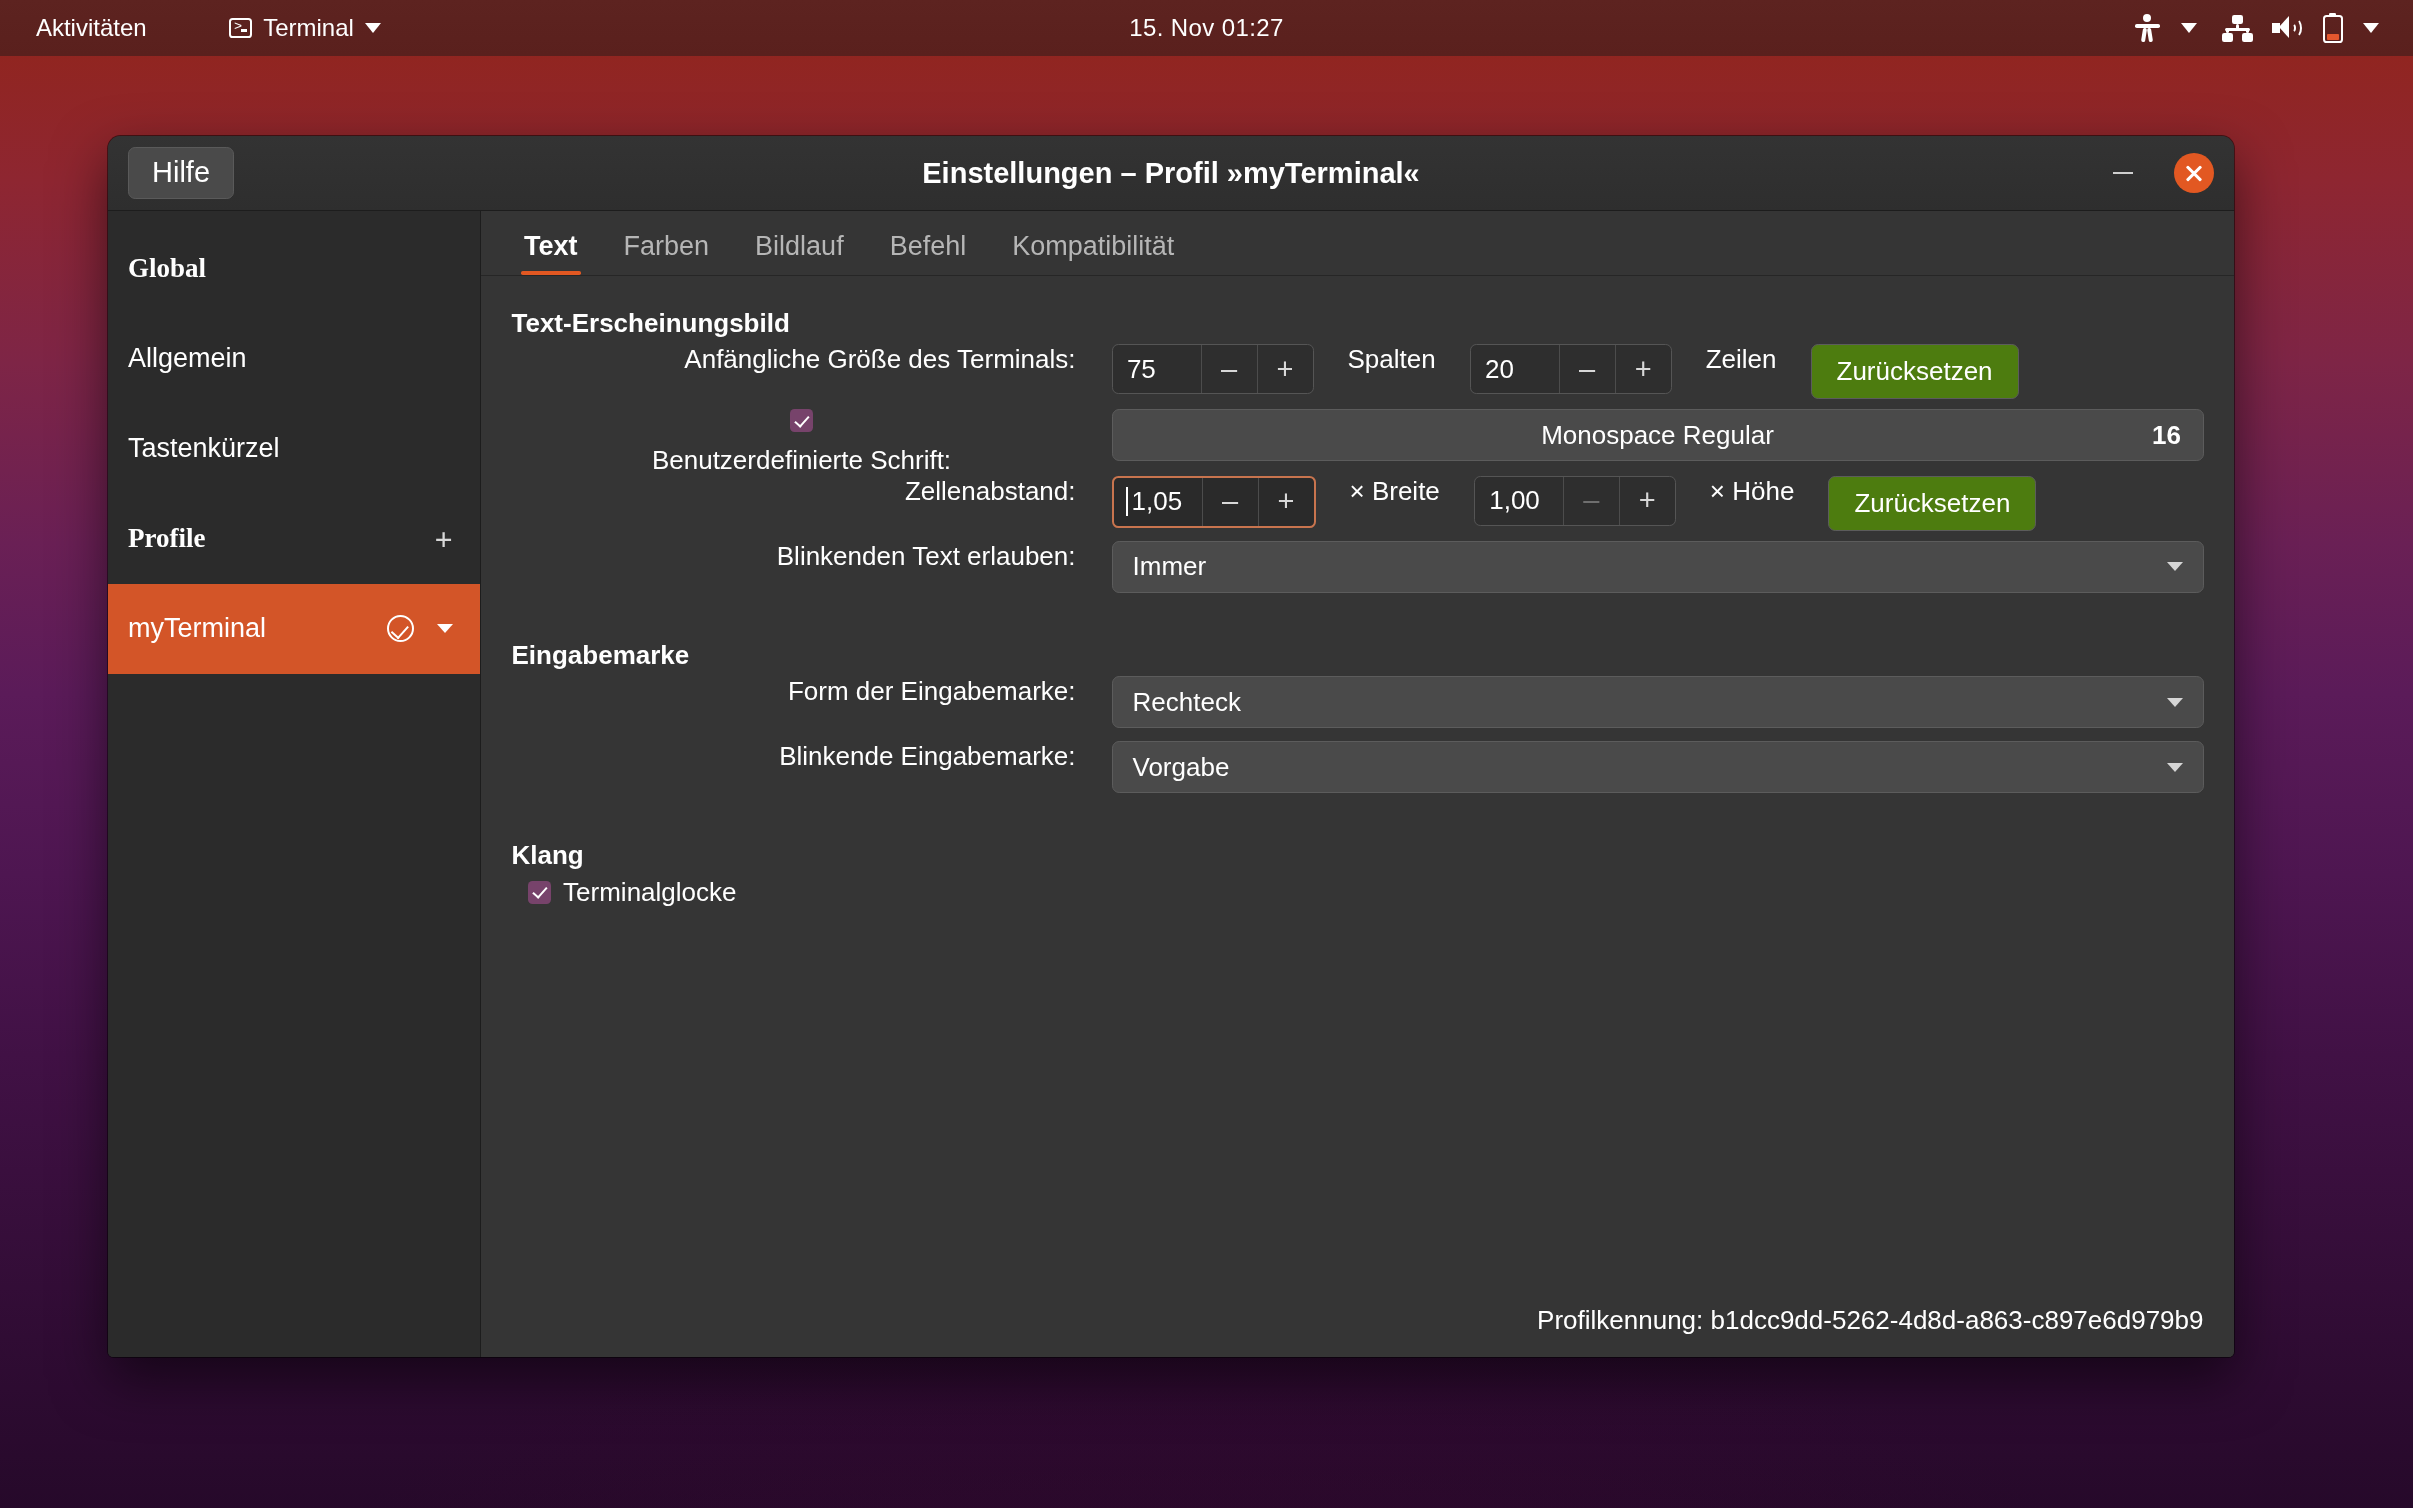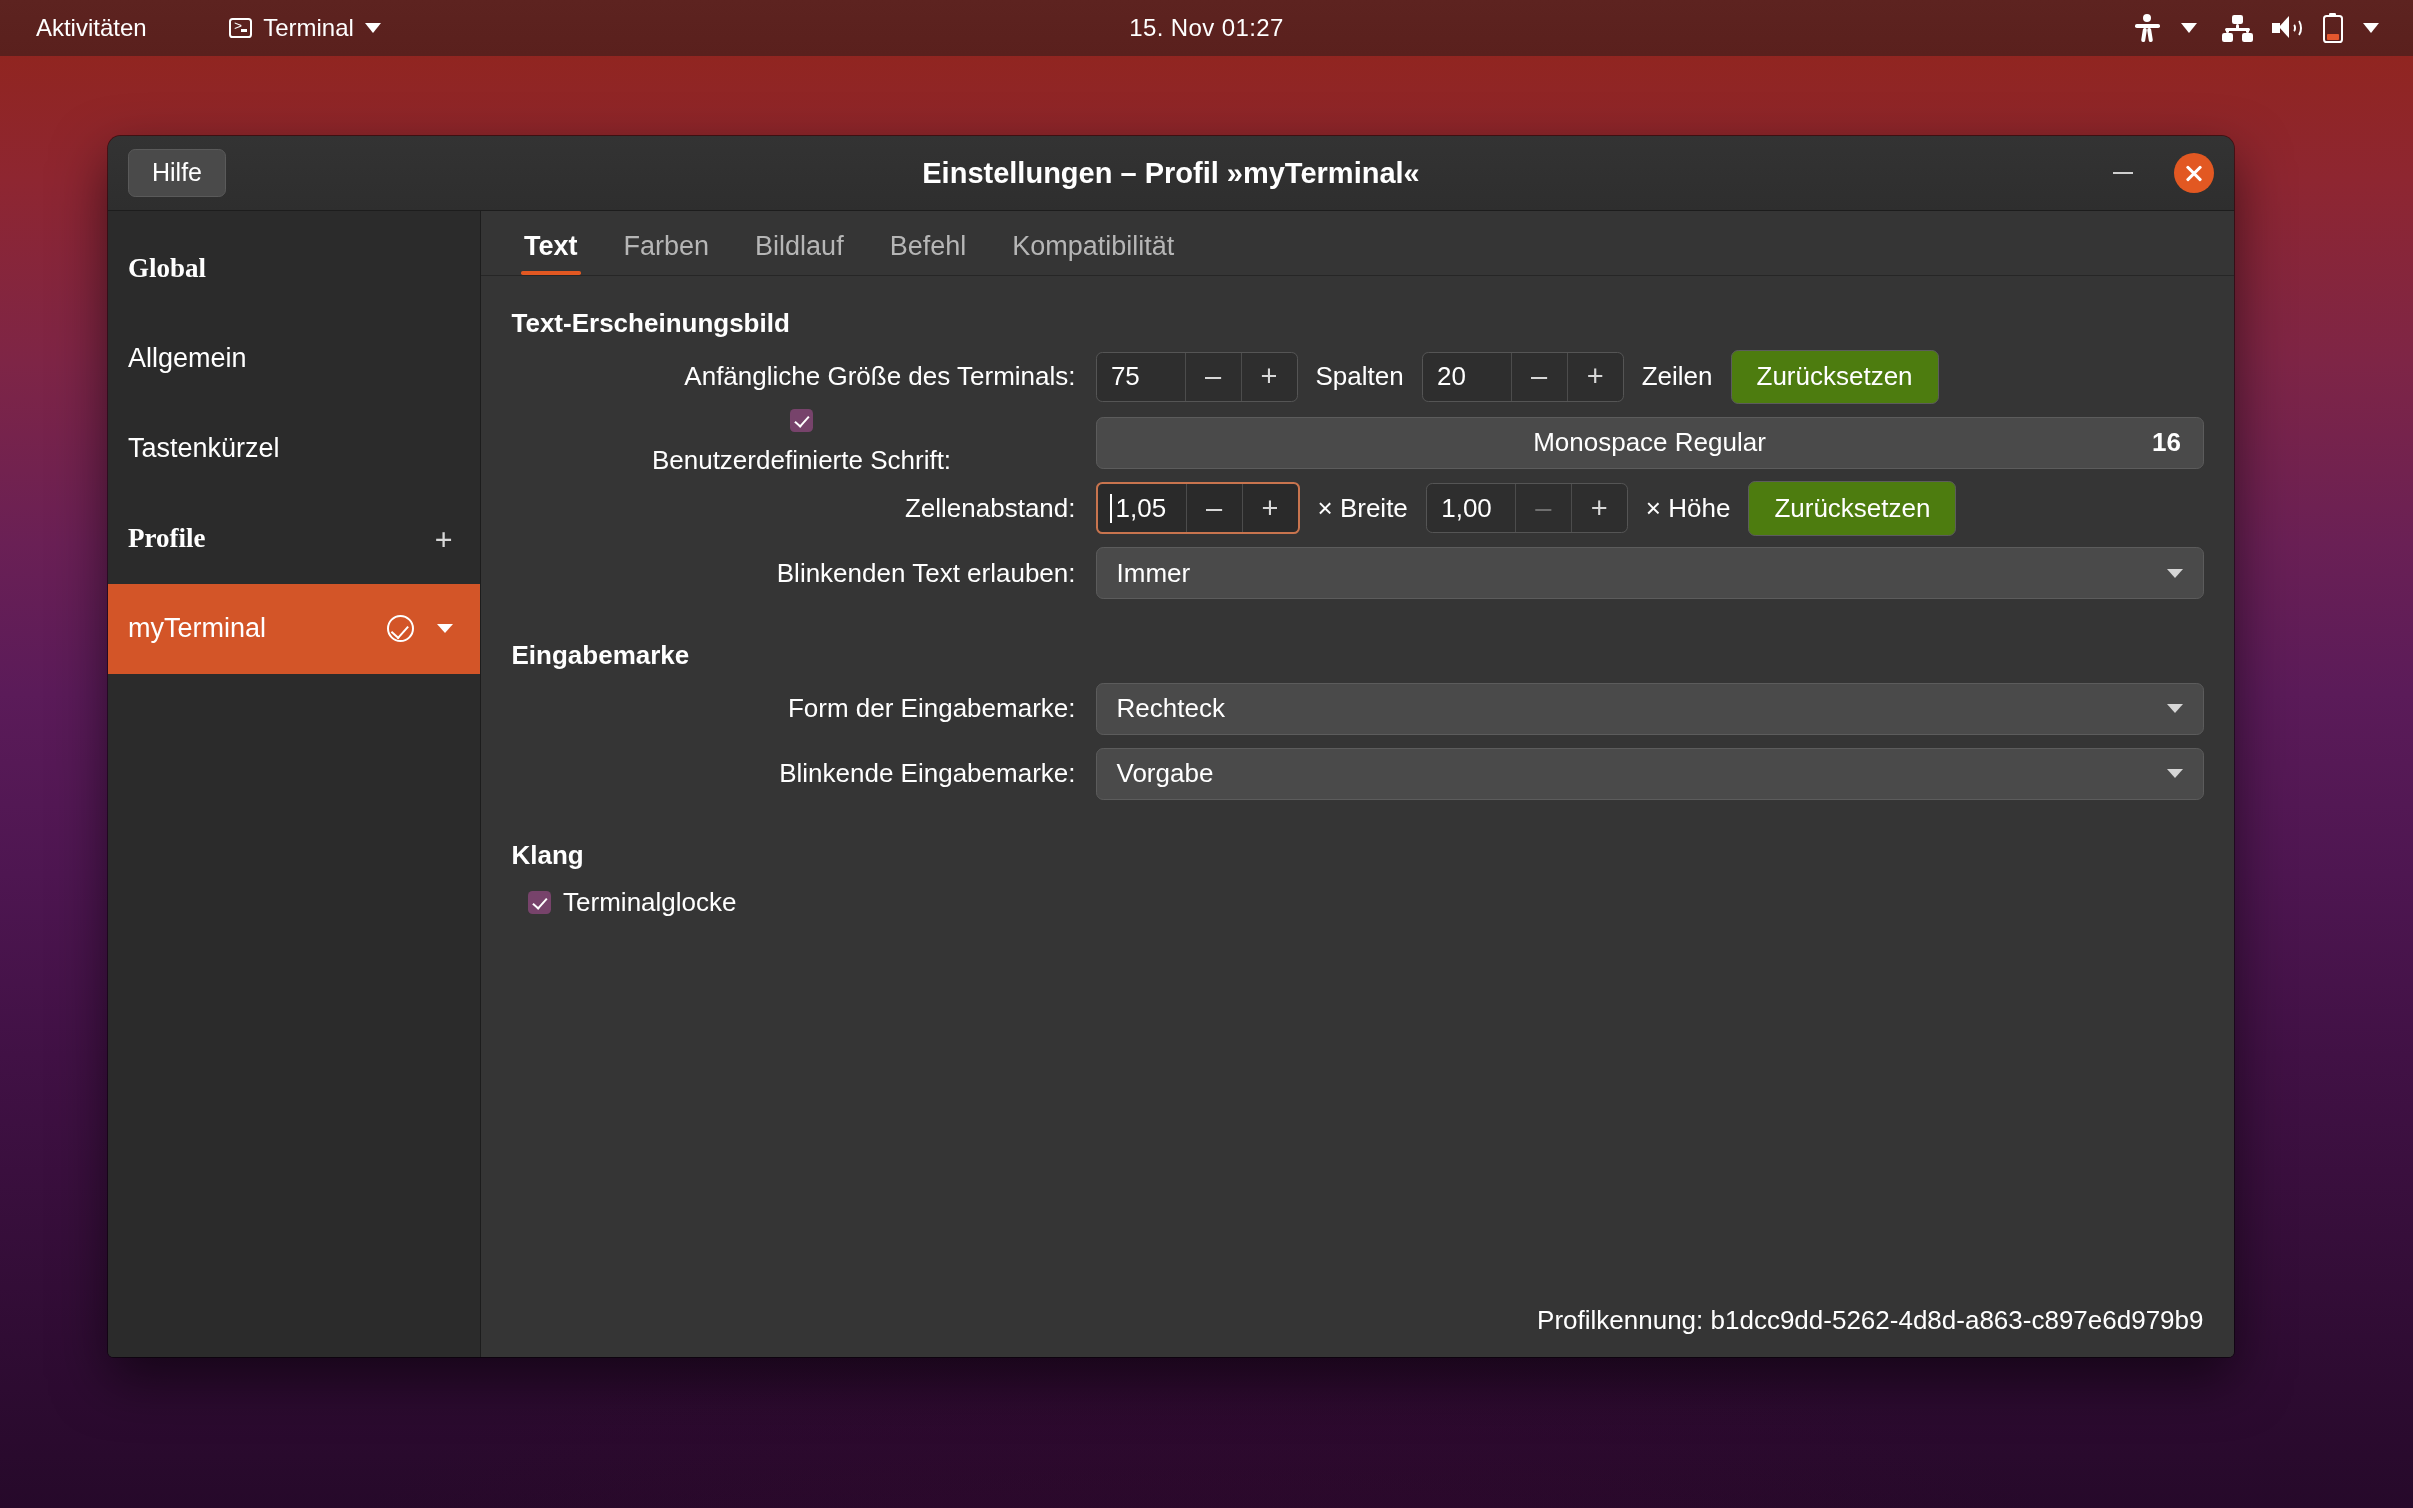--- a/index.html
+++ b/index.html
@@ -192,21 +192,21 @@
     align-items: center;
     position: relative;
     flex: 0 0 auto;
     padding: 0 20px;
   }
   #help-btn {
     background: #4a4a4a;
     border: 0.9px solid #5a5a5a;
     border-radius: 7.2px;
     color: #ffffff;
-    font-size: 25px;
+    font-size: 29px;
     padding: 9px 23px;
     cursor: pointer;
     line-height: 1.1;
   }
   #win-title {
     position: absolute;
     left: 0; right: 0;
     text-align: center;
     color: #ffffff;
     font-size: 29px;
@@ -348,23 +348,23 @@
   .section-title {
     font-size: 26px;
     font-weight: bold;
     color: #ffffff;
     margin: 9px 0 5.4px 0;
   }
   .section-title.spaced { margin-top: 34px; }
 
   .row {
     display: flex;
-    align-items: center;
+    align-items: flex-start;
     min-height: 65px;
-    gap: 0;
+    gap: 16px;
   }
   .row .label {
     font-size: 26px;
     color: #ffffff;
     text-align: right;
     width: 584px;
     flex: 0 0 584px;
     padding-right: 20px;
     white-space: nowrap;
   }

